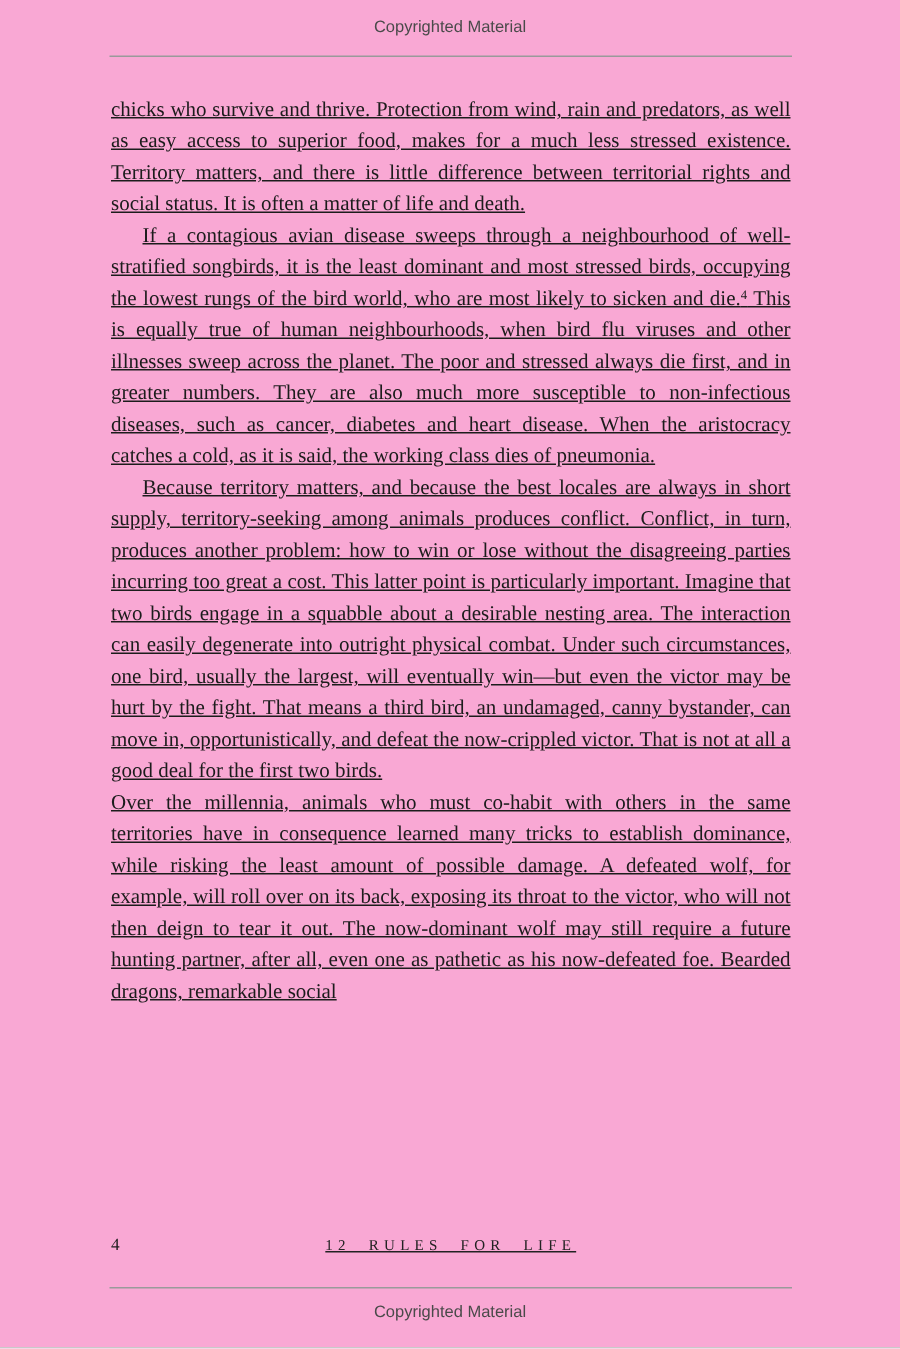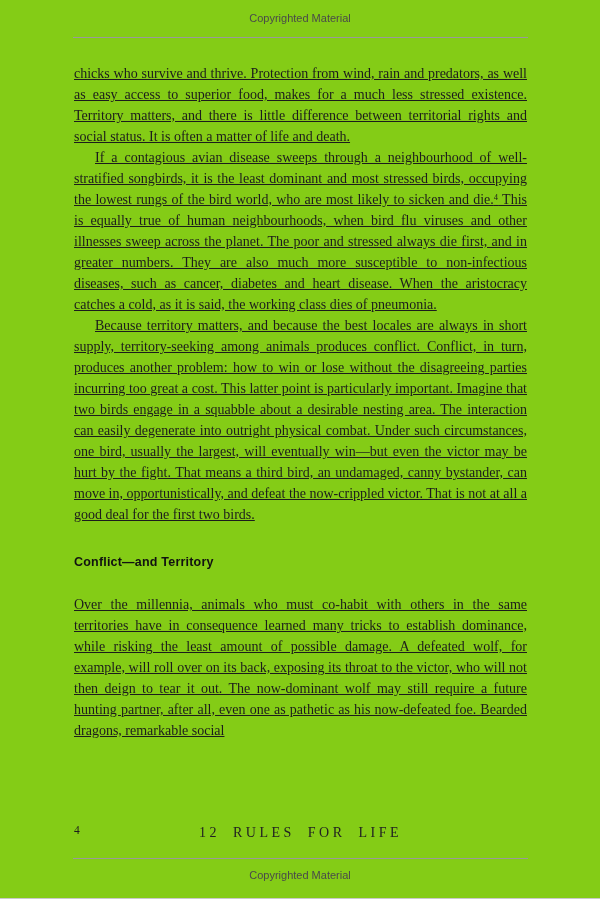--- a/index.html
+++ b/index.html
@@ -4,21 +4,21 @@
 <style>
   html, body {
     margin: 0;
     padding: 0;
     background: #ffffff;
   }
   .page {
     position: relative;
     width: 600px;
     height: 899px;
-    background: #84cc16;
+    background: #f9a8d4;
     overflow: hidden;
     font-family: "Liberation Serif", serif;
     color: #1c1c1c;
   }
   .watermark {
     position: absolute;
     left: 0;
     width: 100%;
     text-align: center;
     font-family: "Liberation Sans", sans-serif;
@@ -82,44 +82,44 @@
     top: 2px;
     font-size: 11.5px;
     color: #1c1c1c;
   }
   .running-title {
     position: absolute;
     left: 0;
     right: 0;
     top: 3px;
     text-align: center;
-    font-size: 14px;
+    font-size: 10px;
     letter-spacing: 3.5px;
     word-spacing: 6px;
     color: #222222;
+    text-decoration: underline;
   }
 </style>
 </head>
 <body>
 
 <div class="page">
 
   <div class="watermark top">Copyrighted Material</div>
 
   <div class="rule top"></div>
 
   <div class="text-block">
 
     <p>chicks who survive and thrive. Protection from wind, rain and predators, as well as easy access to superior food, makes for a much less stressed existence. Territory matters, and there is little difference between territorial rights and social status. It is often a matter of life and death.</p>
 
     <p class="indent"><span>If a contagious avian disease sweeps through a neighbourhood of well-stratified songbirds, it is the least dominant and most stressed birds, occupying the lowest rungs of the bird world, who are most likely to sicken and die.</span><sup class="footnote">4</sup><span> This is equally true of human neighbourhoods, when bird flu viruses and other illnesses sweep across the planet. The poor and stressed always die first, and in greater numbers. They are also much more susceptible to non-infectious diseases, such as cancer, diabetes and heart disease. When the aristocracy catches a cold, as it is said, the working class dies of pneumonia.</span></p>
 
     <p class="indent">Because territory matters, and because the best locales are always in short supply, territory-seeking among animals produces conflict. Conflict, in turn, produces another problem: how to win or lose without the disagreeing parties incurring too great a cost. This latter point is particularly important. Imagine that two birds engage in a squabble about a desirable nesting area. The interaction can easily degenerate into outright physical combat. Under such circumstances, one bird, usually the largest, will eventually win—but even the victor may be hurt by the fight. That means a third bird, an undamaged, canny bystander, can move in, opportunistically, and defeat the now-crippled victor. That is not at all a good deal for the first two birds.</p>
 
-    <h2 class="section-heading">Conflict—and Territory</h2>
 
     <p>Over the millennia, animals who must co-habit with others in the same territories have in consequence learned many tricks to establish dominance, while risking the least amount of possible damage. A defeated wolf, for example, will roll over on its back, exposing its throat to the victor, who will not then deign to tear it out. The now-dominant wolf may still require a future hunting partner, after all, even one as pathetic as his now-defeated foe. Bearded dragons, remarkable social</p>
 
   </div>
 
   <div class="footer">
     <span class="page-number">4</span>
     <span class="running-title">12 RULES FOR LIFE</span>
   </div>
 

